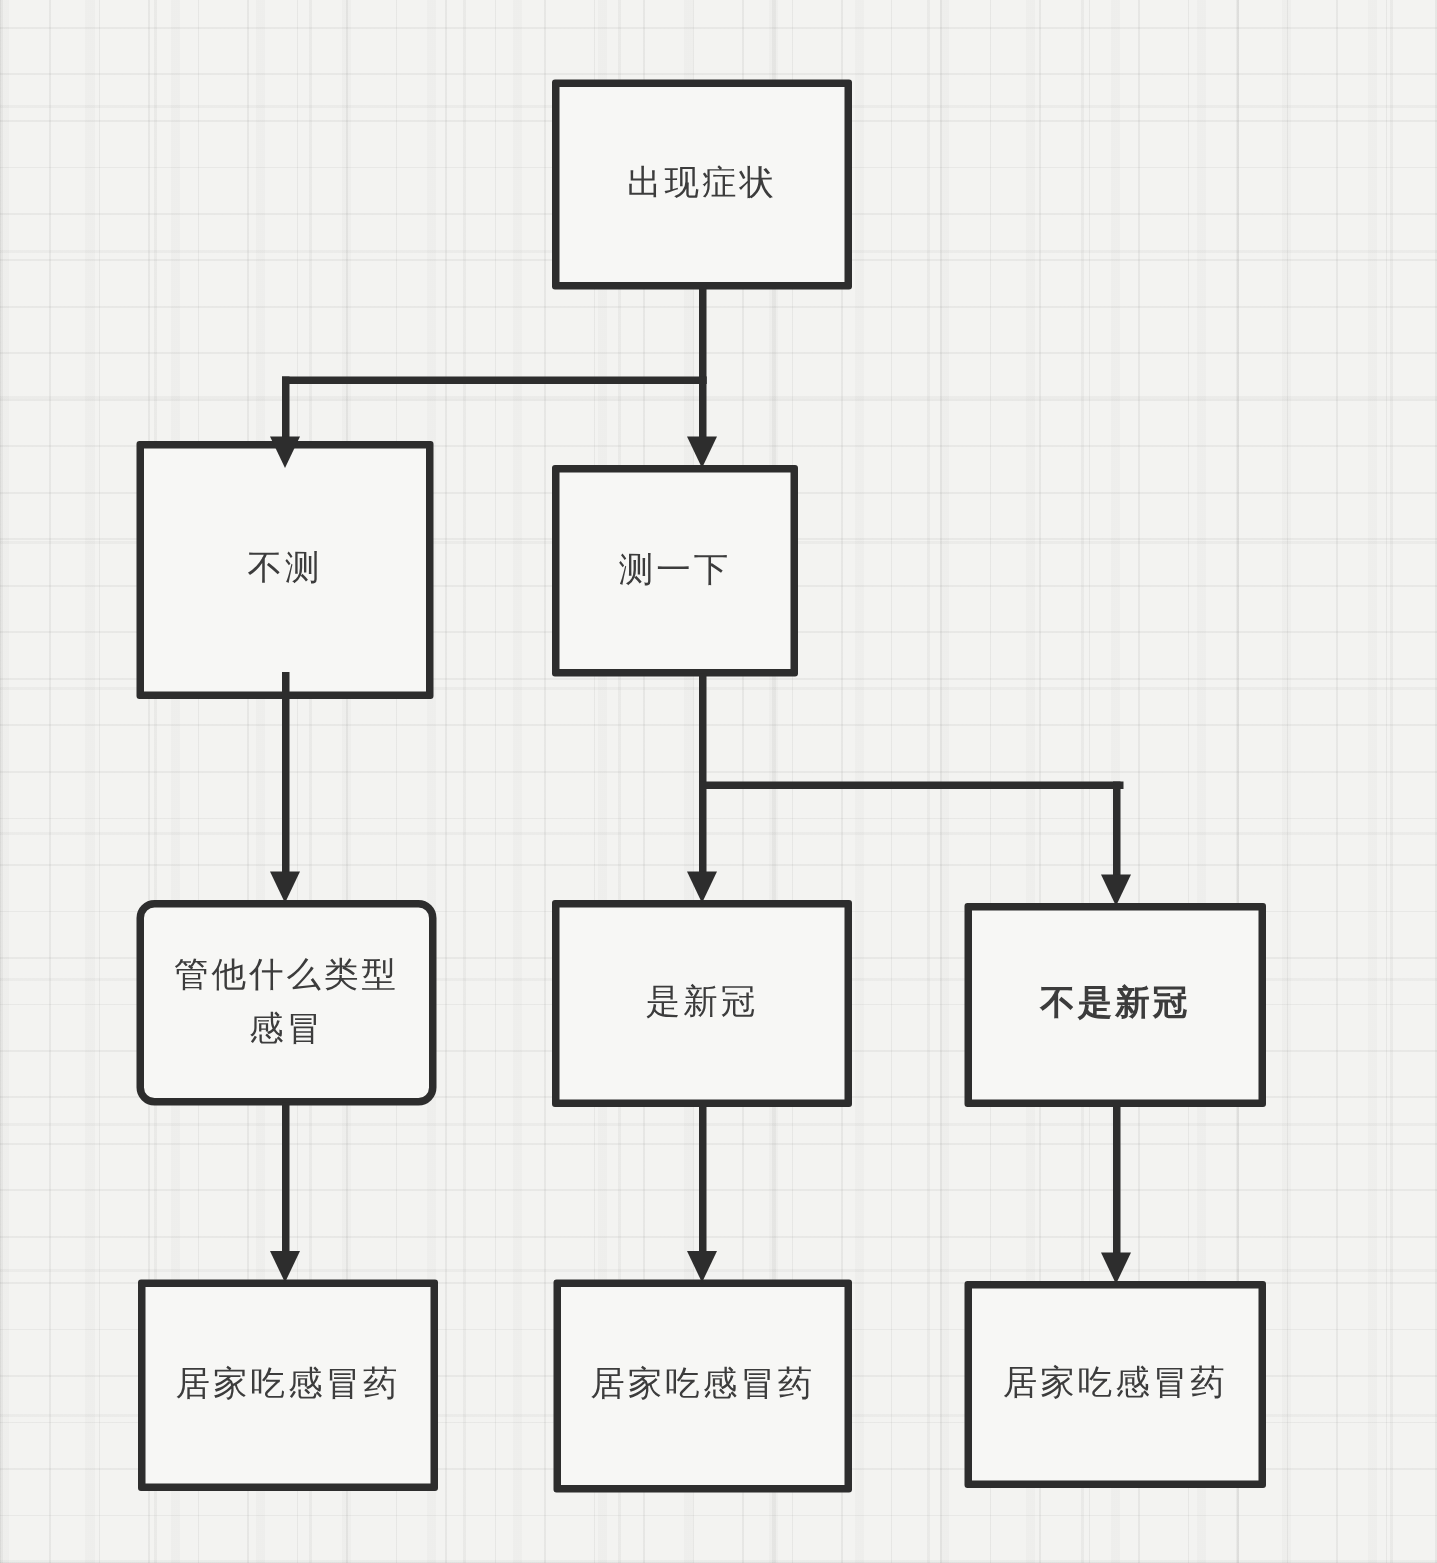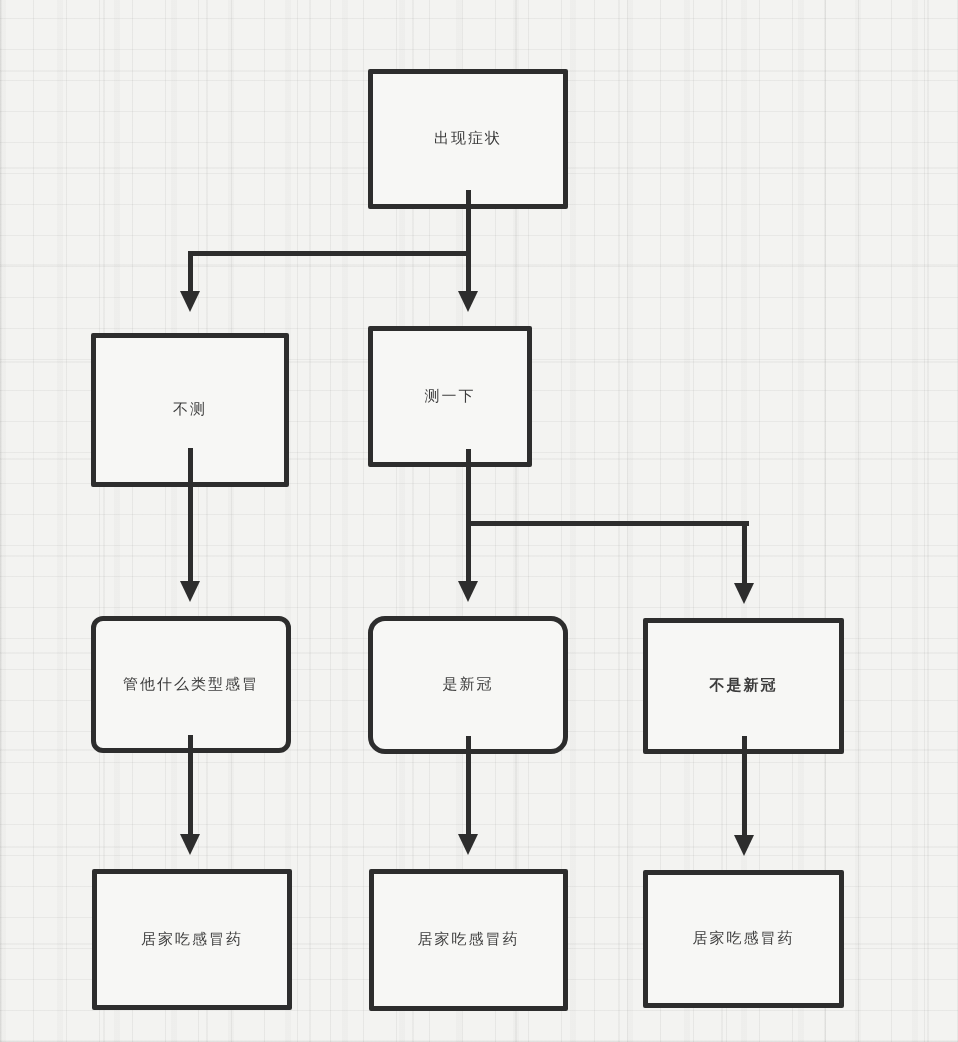--- a/index.html
+++ b/index.html
@@ -19,44 +19,43 @@
       repeating-linear-gradient(0deg,  rgba(110,110,108,0.06) 0 2px, transparent 2px 97px),
       repeating-linear-gradient(90deg, rgba(0,0,0,0.02) 0 6px, transparent 6px 57px);
   }
   .node {
     position: absolute;
     box-sizing: border-box;
     border: 5px solid #2d2d2d;
     border-radius: 2px;
     background: #f7f7f5;
     color: #3c3c3c;
-    font-size: 15px;
+    font-size: 23px;
     letter-spacing: 2px;
     line-height: 1.55;
     display: flex;
     align-items: center;
     justify-content: center;
     text-align: center;
     padding: 0 18px;
-    margin-top: 16px;
   }
   .vline { position: absolute; width: 5px; background: #2d2d2d; }
   .hline { position: absolute; height: 5px; background: #2d2d2d; }
   .arrow-down {
     position: absolute; width: 0; height: 0;
     border-left: 10px solid transparent;
     border-right: 10px solid transparent;
     border-top: 21px solid #2d2d2d;
   }
   
   #n-symptoms  { left: 368px; top: 53px;  width: 200px; height: 140px; }
-  #n-no-test   { left: 91px;  top: 317px; width: 198px; height: 154px; }
+  #n-no-test   { left: 91px;  top: 294px; width: 198px; height: 172px; }
   #n-test      { left: 368px; top: 310px; width: 164px; height: 141px; }
   #n-any-cold  { left: 91px;  top: 600px; width: 200px; height: 137px; border-radius: 12px; }
-  #n-is-covid  { left: 368px; top: 600px; width: 200px; height: 138px; border-radius: 17px; }
+  #n-is-covid  { left: 368px; top: 600px; width: 200px; height: 138px; }
   #n-not-covid { left: 643px; top: 602px; width: 201px; height: 136px; font-weight: bold; }
   #n-home-1    { left: 92px;  top: 853px; width: 200px; height: 141px; }
   #n-home-2    { left: 369px; top: 853px; width: 199px; height: 142px; }
   #n-home-3    { left: 643px; top: 854px; width: 201px; height: 138px; }
 </style>
 </head>
 <body>
 
 <div class="canvas">
 

